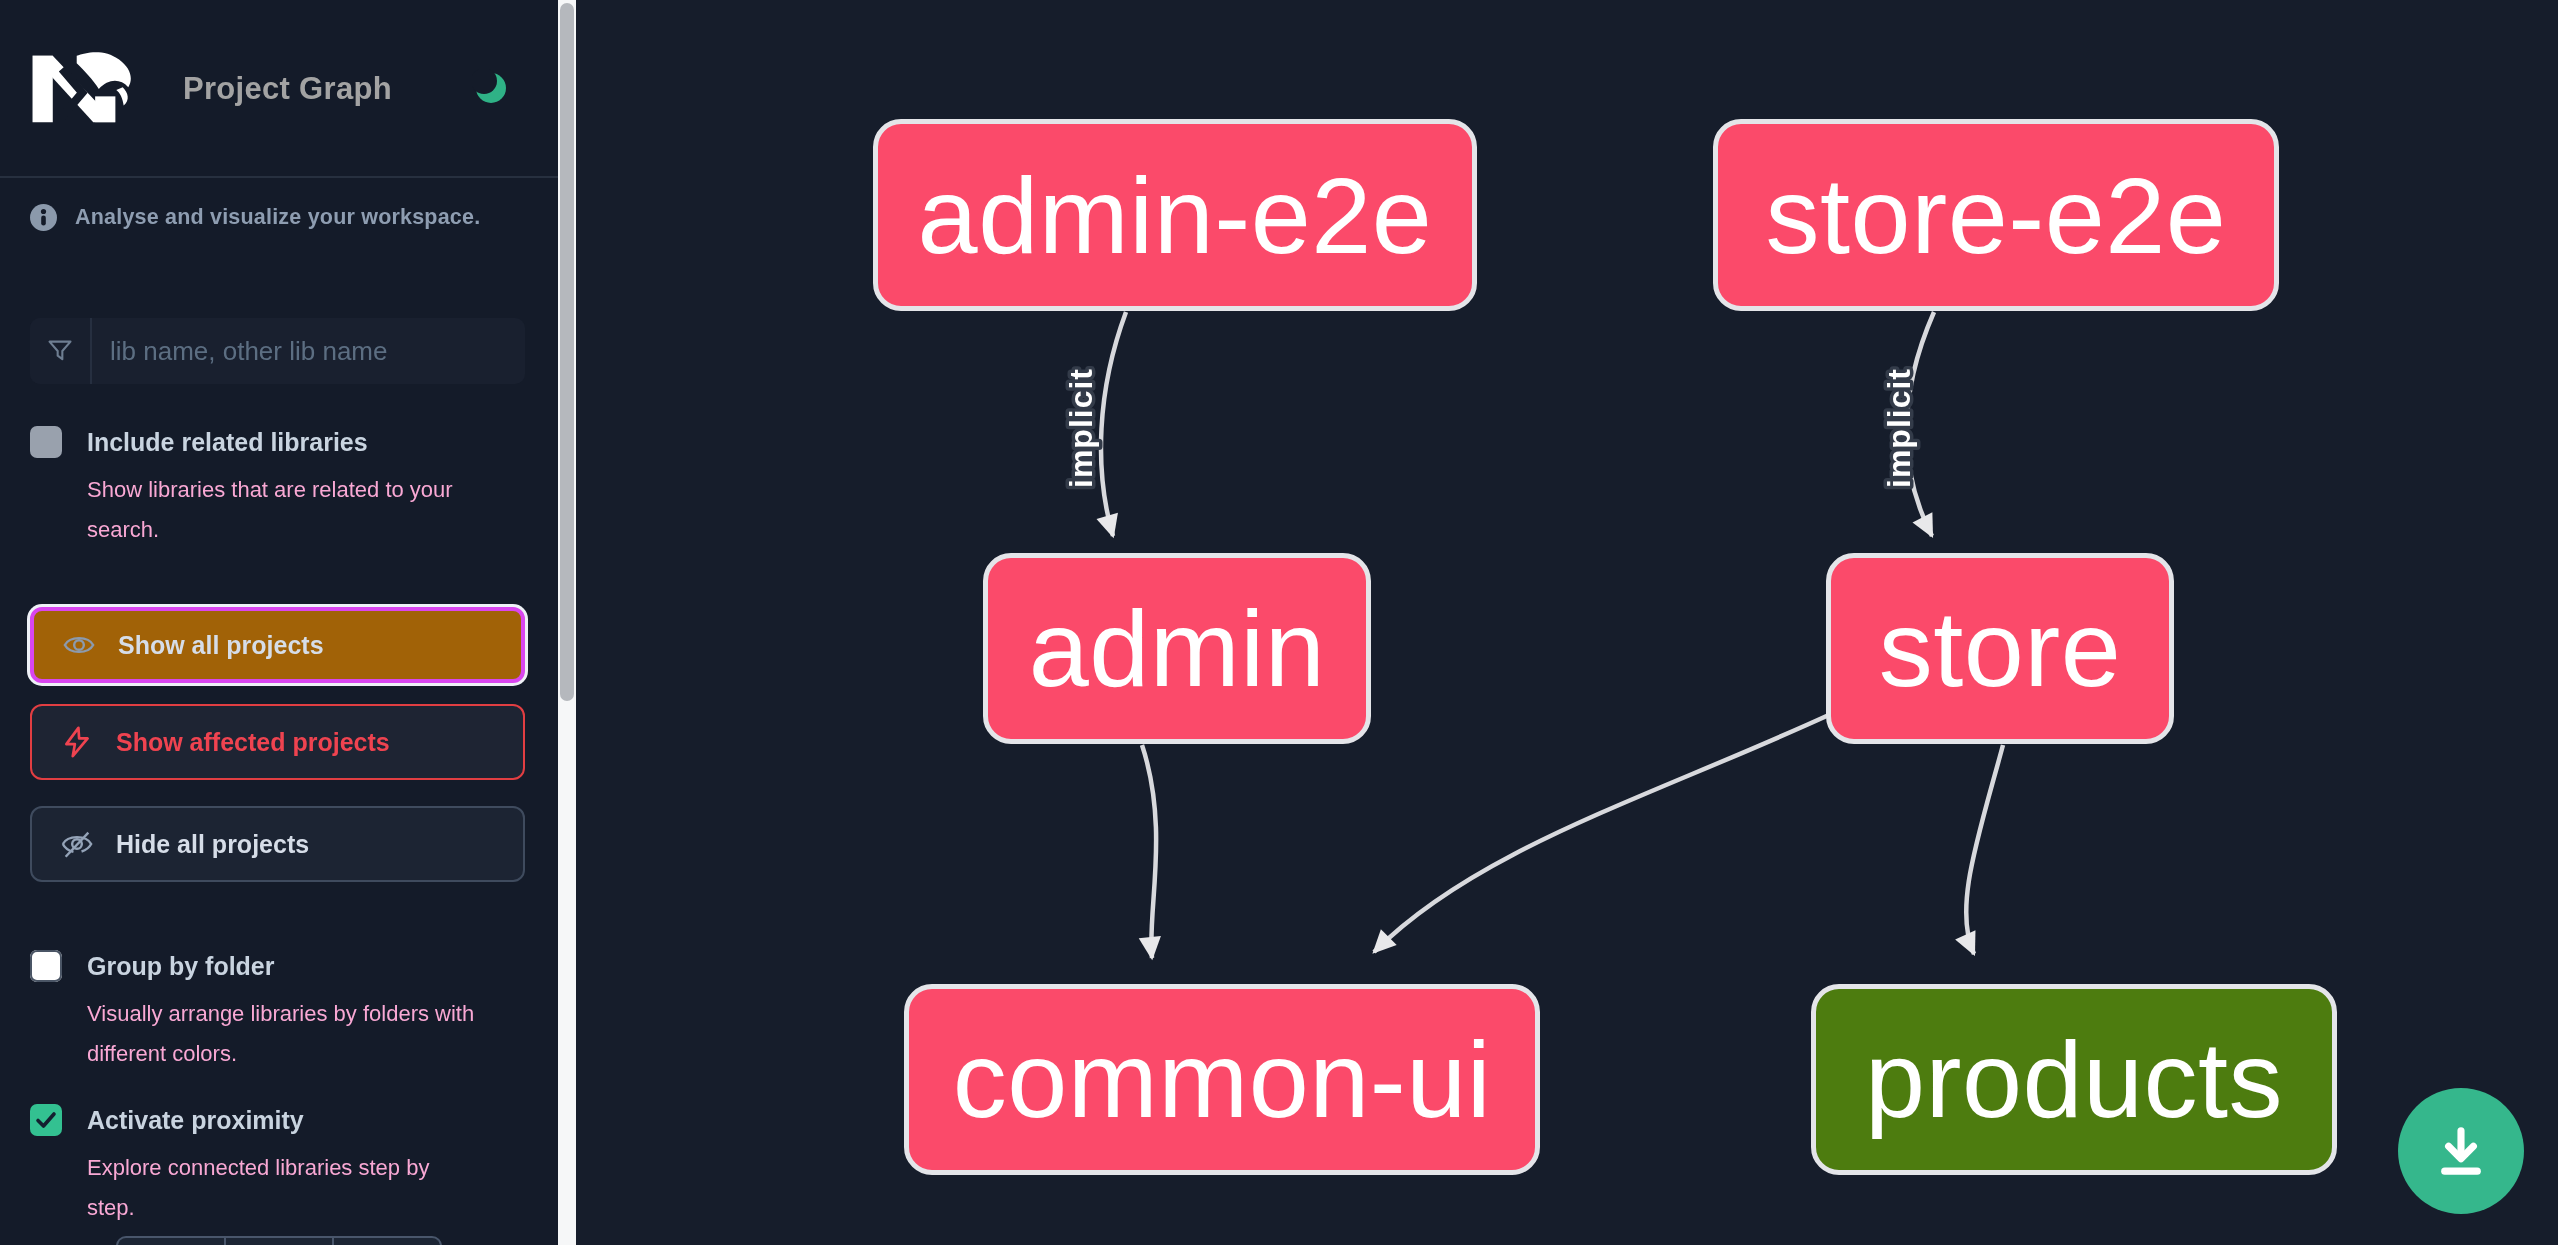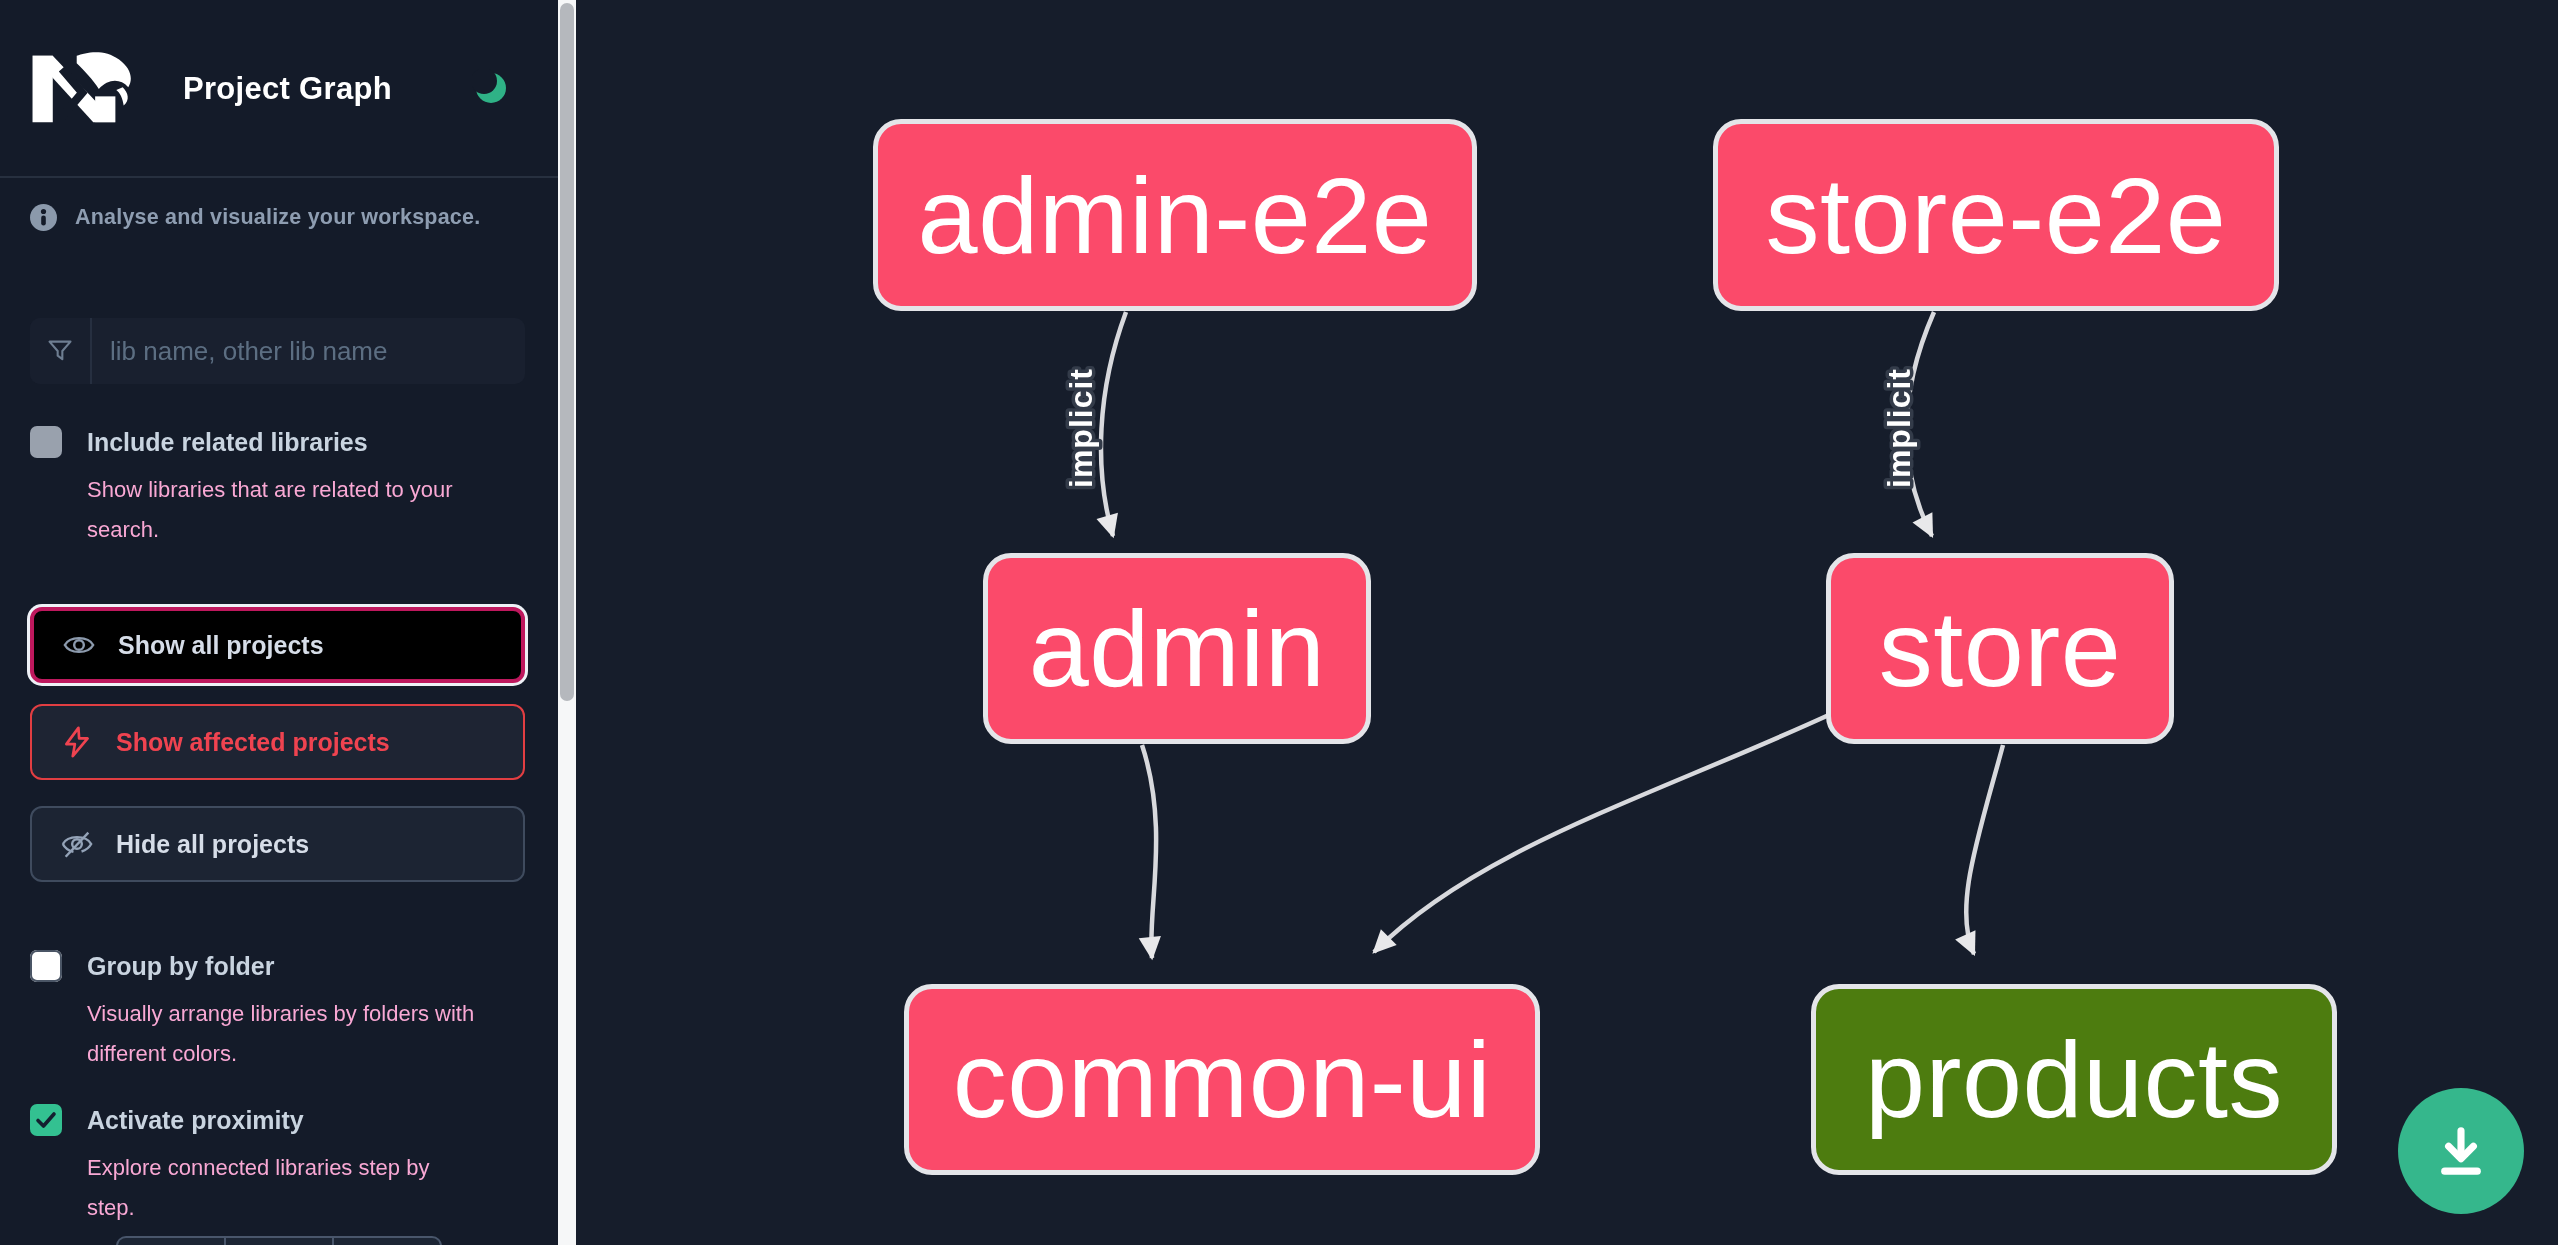--- a/index.html
+++ b/index.html
@@ -8,21 +8,21 @@
     position:relative; width:2558px; height:1245px; overflow:hidden;
     font-family:"Liberation Sans", sans-serif; background:#161d2b;
   }
   
   .sidebar {
     position:absolute; left:0; top:0; width:558px; height:1245px;
     background:#141b29; z-index:3;
   }
   .hdr-divider { position:absolute; left:0; top:176px; width:558px; height:2px; background:#27303f; }
   .logo { position:absolute; left:27px; top:50px; width:116px; height:78px; }
-  .app-title { position:absolute; left:183px; top:71px; font-size:31px; font-weight:700; color:#ffffff; letter-spacing:.3px;text-align:center; }
+  .app-title { position:absolute; left:183px; top:71px; font-size:31px; font-weight:700; color:#a3a3a3; letter-spacing:.3px;text-align:center; }
   .moon { position:absolute; left:472px; top:69px; width:38px; height:38px; cursor:pointer; }
   .tagline-row { position:absolute; left:30px; top:204px; display:flex; align-items:center; gap:18px; }
   .info-badge { width:27px; height:27px; flex:0 0 auto; }
   .tagline { font-size:21.5px; font-weight:600; color:#8e9db1; letter-spacing:.2px; }
 
   .searchbox {
     position:absolute; left:30px; top:318px; width:495px; height:66px;
     background:#19202f; border-radius:10px; display:flex; align-items:stretch; overflow:hidden;
   }
   .search-icon-cell { width:62px; display:flex; align-items:center; justify-content:center; border-right:2px solid #262f40; background:#181f2e; }
@@ -40,21 +40,21 @@
   .opt .lbl  { position:absolute; left:57px; top:2px; font-size:25px; font-weight:700; color:#c9d4e0; }
   .opt .desc { position:absolute; left:57px; top:44px; width:390px; font-size:22px; line-height:40px; color:#f9a8d4; }
 
   .side-btn {
     position:absolute; left:30px; width:495px; height:76px; border-radius:12px;
     background:#1c2433; display:flex; align-items:center; cursor:pointer;
     border:2px solid #3f4b5e;
   }
   .side-btn .bicon { width:34px; height:34px; margin:0 22px 0 28px; flex:0 0 auto; }
   .side-btn .btxt { font-size:25px; font-weight:600; color:#d6dde8; }
-  .side-btn.focused { border:4px solid #be185d; box-shadow:0 0 0 3px #eef1f6; background:#000000;text-align:center; }
+  .side-btn.focused { border:4px solid #d946ef; box-shadow:0 0 0 3px #eef1f6; background:#a16207;text-align:center; }
   .side-btn.danger  { border:2px solid #e23e42; background:#1e2433; }
   .side-btn.danger .btxt { color:#ef4350; }
 
   .prox-sliver {
     position:absolute; left:116px; top:1236px; width:326px; height:12px;
     border:2px solid #49566b; border-bottom:none; border-radius:10px 10px 0 0;
     background:#1c2534; display:flex;
   }
   .prox-sliver span { flex:1; border-right:2px solid #49566b; }
   .prox-sliver span:last-child { border-right:none; }

